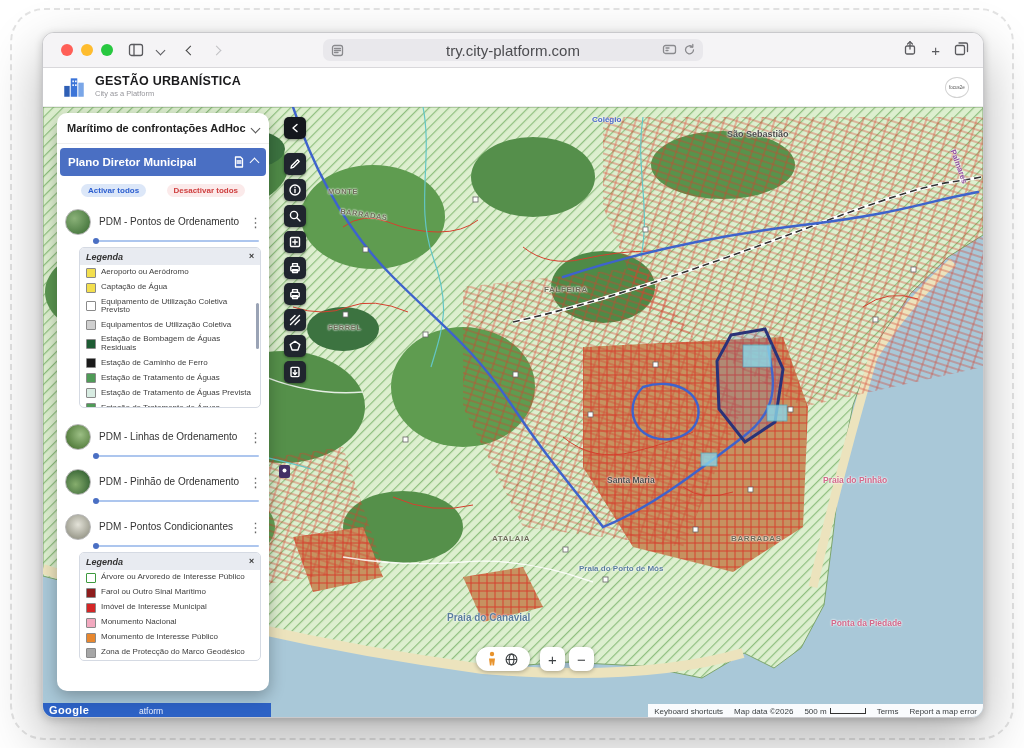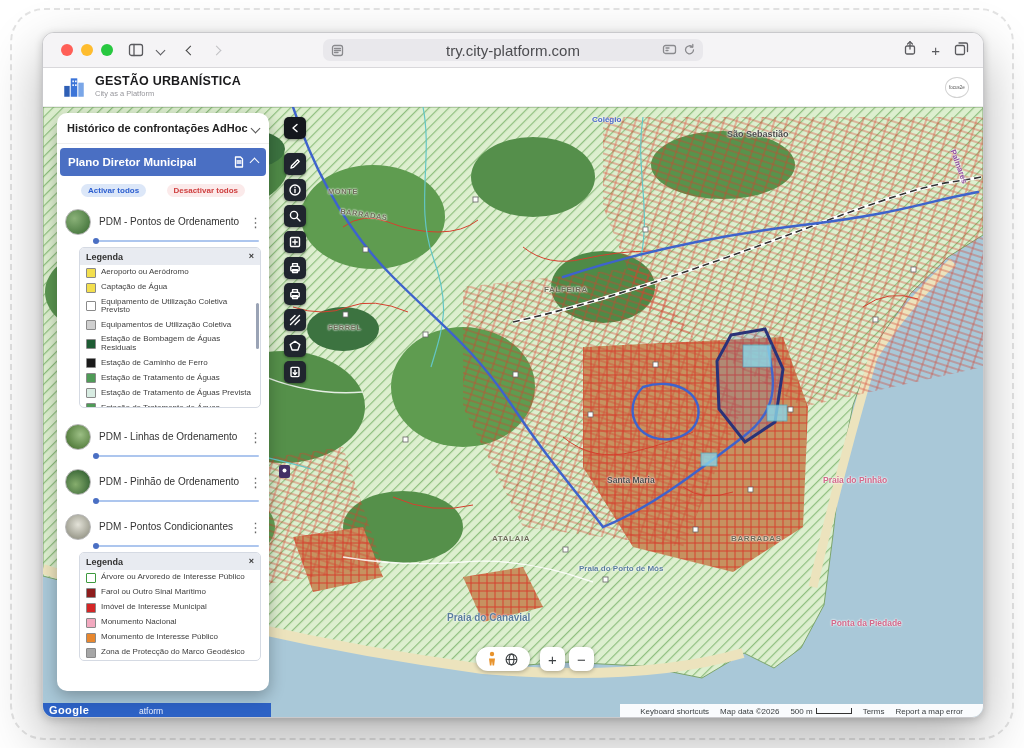--- a/index.html
+++ b/index.html
@@ -49,21 +49,21 @@
 
   
   .pegpill{position:absolute;left:433px;top:540px;width:54px;height:24px;background:#fff;border-radius:13px;
            box-shadow:0 1px 4px rgba(0,0,0,.3);display:flex;align-items:center;justify-content:center;gap:7px;z-index:6;}
   .zbtn{position:absolute;top:540px;width:25px;height:24px;background:#fff;border-radius:7px;box-shadow:0 1px 4px rgba(0,0,0,.3);
         display:flex;align-items:center;justify-content:center;font-size:15px;color:#3c4043;z-index:6;}
   .zin{left:497px;}.zout{left:526px;}
 
   
   .attribution{position:absolute;right:0;bottom:0;height:14px;background:rgba(255,255,255,.93);display:flex;align-items:center;
-               gap:11px;padding:0 20px;font-size:8px;color:#3c4043;z-index:6;}
+               gap:11px;padding:0 6px;font-size:8px;color:#3c4043;z-index:6;}
   .scalebar{display:inline-block;width:34px;height:5px;border-left:1px solid #333;border-right:1px solid #333;border-bottom:1px solid #333;margin-left:3px;}
 
   
   .gbar{position:absolute;left:0;bottom:0;width:228px;height:15px;background:#2d62c5;z-index:4;color:#fff;}
   .glogo{position:absolute;left:6px;top:1px;font-size:11px;font-weight:bold;letter-spacing:.4px;}
   .gtail{position:absolute;left:96px;top:3px;font-size:8.5px;color:#eaf0ff;}
 
   
   .sidebar{position:absolute;left:14px;top:6px;width:212px;height:578px;background:#fff;border-radius:10px;z-index:8;
            box-shadow:0 5px 16px rgba(0,0,0,.28);overflow:hidden;}
@@ -80,21 +80,21 @@
   .thumb{width:24px;height:24px;border-radius:50%;border:1px solid #b5b5b5;flex-shrink:0;}
   .t1{background:radial-gradient(circle at 35% 35%,#8ab178,#4e7d44 72%);}
   .t2{background:radial-gradient(circle at 60% 40%,#9cbf85,#567f3f 72%);}
   .t3{background:radial-gradient(circle at 40% 60%,#86ad6d,#3e6b3a 72%);}
   .t4{background:radial-gradient(circle at 50% 40%,#e3e2d8,#9a9a8c 76%);}
   .layer-label{flex:1;font-size:10px;color:#333;line-height:1.15;}
   .kebab{width:12px;text-align:center;font-size:13px;color:#666;}
   .slider{position:relative;height:2px;background:#adc6ee;border-radius:1px;margin:3px 10px 5px 38px;}
   .slider::before{content:"";position:absolute;left:-2px;top:-2px;width:6px;height:6px;border-radius:50%;background:#4a6fc3;}
   .legend{margin:2px 8px 9px 22px;border:1px solid #d5dae3;border-radius:5px;overflow:hidden;background:#fff;}
-  .legend-head{height:17px;background:#e8ebf1;display:flex;align-items:center;justify-content:space-between;padding:0 6px;}
+  .legend-head{height:17px;background:#e8ebf1;display:flex;align-items:center;justify-content:space-between;padding:0 6px;font-style:italic;}
   .legend-head span{font-size:9px;font-weight:bold;color:#333;}
   .legend-close{font-size:10px;color:#555;line-height:1;}
   .legend-body{position:relative;}
   .legend-body.scroll1{height:142px;overflow:hidden;}
   .legend-item{display:flex;align-items:center;gap:5px;padding:2.5px 6px;}
   .chip{width:8px;height:8px;border:1px solid #8a8a8a;border-radius:1px;flex-shrink:0;}
   .legend-item span{font-size:8px;color:#3d3d3d;line-height:1.12;}
   .fake-scroll{position:absolute;right:1px;top:38px;width:3px;height:46px;background:#9aa3b5;border-radius:2px;}
 
   svg.ico{stroke:currentColor;fill:none;stroke-width:1.3;stroke-linecap:round;stroke-linejoin:round;}
@@ -422,21 +422,21 @@
       </div>
 
       <div class="gbar">
         <span class="glogo">Google</span>
         <span class="gtail">atform</span>
       </div>
 
       <div class="sidebar">
 
         <div class="sb-drop">
-          <span>Histórico de confrontações AdHoc</span>
+          <span>Marítimo de confrontações AdHoc</span>
           <i class="chev down" style="color:#555;"></i>
         </div>
 
         <div class="sb-plan">
           <span>Plano Diretor Municipal</span>
           <span class="plan-icons">
             <svg class="ico" width="10" height="12" viewBox="0 0 10 12" style="color:#fff;">
               <path d="M1.5,1 h5 l2,2 v8 h-7 Z"></path>
                 <line x1="3" y1="5" x2="7" y2="5"></line>
                 <line x1="3" y1="7" x2="7" y2="7"></line>

